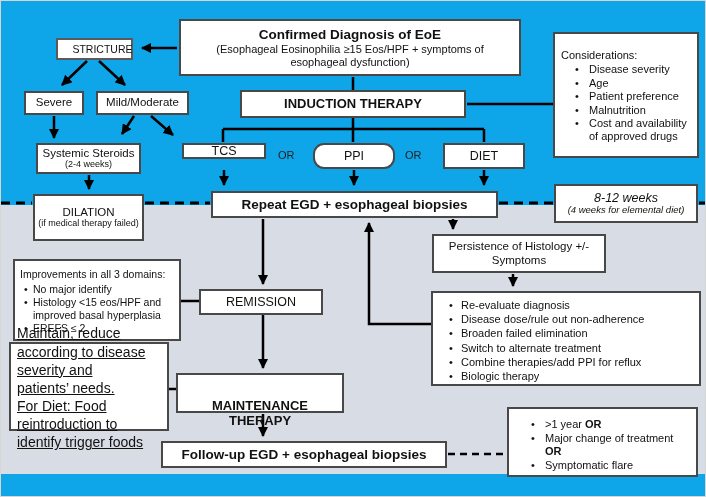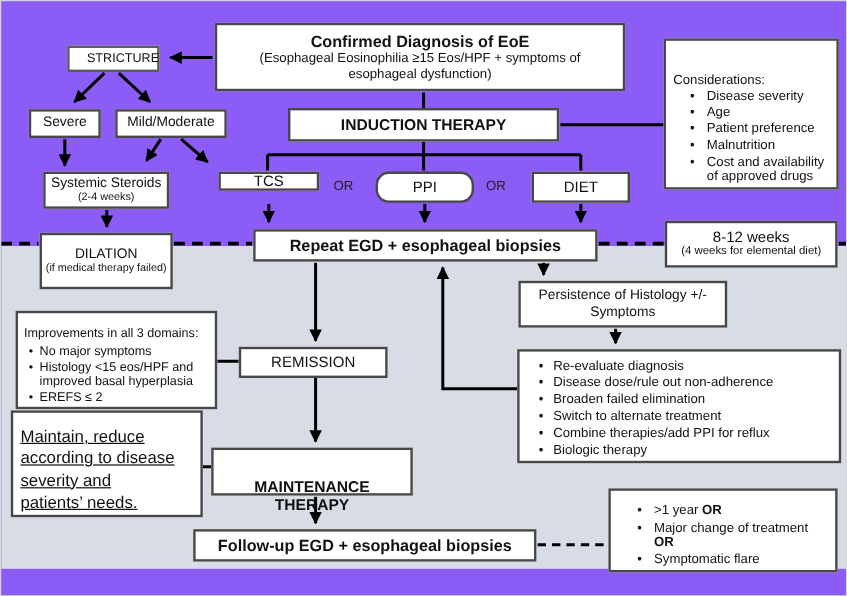--- a/index.html
+++ b/index.html
@@ -1,24 +1,24 @@
 <!DOCTYPE html>
 <html><head>
 <meta charset="utf-8">
 <style>
   html,body{margin:0;padding:0;background:#fff;}
-  #canvas{position:relative;width:706px;height:497px;background:#8b5cf6;
+  #canvas{position:relative;width:706px;height:497px;background:#0ea5e9;
     border:1px solid #d6d6d6;box-sizing:border-box;overflow:hidden;
     font-family:"Liberation Sans",sans-serif;color:#111;}
   #band{position:absolute;left:0;top:204px;width:706px;height:269px;background:#d8dce5;z-index:0;}
   #wires{position:absolute;left:0;top:0;z-index:1;}
   .box{position:absolute;background:#fff;border:2px solid #484848;box-sizing:border-box;
     display:flex;flex-direction:column;align-items:center;justify-content:center;
     text-align:center;z-index:2;line-height:1.15;}
-  .lbox{align-items:flex-start;justify-content:flex-end;text-align:left;}
+  .lbox{align-items:flex-start;justify-content:center;text-align:left;}
   .bold{font-weight:bold;}
   .note{font-size:9px;line-height:1.1;}
   ul{margin:0;padding:0;list-style:none;}
   li{display:flex;align-items:flex-start;}
   li .dot{flex:0 0 auto;}
   .or{position:absolute;z-index:2;font-size:11px;color:#222;}
 
   #confirmed{left:178px;top:18px;width:342px;height:57px;}
   #confirmed .t{font-size:13.5px;font-weight:bold;}
   #confirmed .s{font-size:11px;margin-top:1px;width:300px;}
@@ -31,21 +31,21 @@
   #tcs{left:181px;top:142px;width:84px;height:16px;font-size:12.5px;}
   #ppi{left:312px;top:142px;width:82px;height:26px;font-size:12.5px;border-radius:11px;}
   #diet{left:442px;top:142px;width:82px;height:26px;font-size:12.5px;}
   #or1{left:277px;top:148px;}
   #or2{left:404px;top:148px;}
   #considerations{left:552px;top:31px;width:146px;height:126px;font-size:11px;padding:4px 2px 2px 6px;}
   #considerations li{margin-top:1px;}
   #considerations .dot{width:14px;padding-left:14px;}
   #considerations .tx{width:100px;}
   #repeat{left:210px;top:190px;width:287px;height:27px;font-size:13.5px;font-weight:bold;}
-  #weeks{left:553px;top:183px;width:144px;height:39px;font-size:12.5px;}
+  #weeks{left:553px;top:183px;width:144px;height:39px;font-size:12.5px;font-style:italic;}
   #weeks .note{font-size:9.5px;}
   #persistence{left:431px;top:233px;width:174px;height:39px;font-size:11.5px;}
   #persistence .tx{width:160px;}
   #actions{left:430px;top:290px;width:270px;height:95px;font-size:11px;padding:5px 2px 2px 6px;}
   #actions li{margin-top:1.5px;}
   #actions .dot{width:12px;padding-left:10px;}
   #improvements{left:12px;top:258px;width:168px;height:82px;font-size:10.5px;padding:4px 2px 2px 5px;}
   #improvements .hd{margin-bottom:2px;}
   #improvements li{margin-top:1px;}
   #improvements .dot{width:9px;padding-left:4px;}
@@ -208,35 +208,36 @@
           <span class="tx">Biologic therapy</span>
         </li>
     </ul>
   </div>
 
   <div class="box lbox" id="improvements">
     <div class="hd">Improvements in all 3 domains:</div>
     <ul>
       <li>
           <span class="dot">•</span>
-          <span class="tx">No major symptoms</span>
+          <span class="tx">No major identify</span>
         </li>
       <li>
           <span class="dot">•</span>
           <span class="tx">Histology &lt;15 eos/HPF and improved basal hyperplasia</span>
         </li>
       <li>
           <span class="dot">•</span>
           <span class="tx">EREFS ≤ 2</span>
         </li>
     </ul>
   </div>
 
   <div class="box lbox" id="maintain">
     <span>Maintain, reduce according to disease severity and patients’ needs.</span>
+    <span>For Diet: Food reintroduction to identify trigger foods</span>
   </div>
 
   <div class="box" id="remission">
     <span>REMISSION</span>
   </div>
 
   <div class="box" id="maintenance">
     <span class="tx">MAINTENANCE THERAPY</span>
   </div>
 

